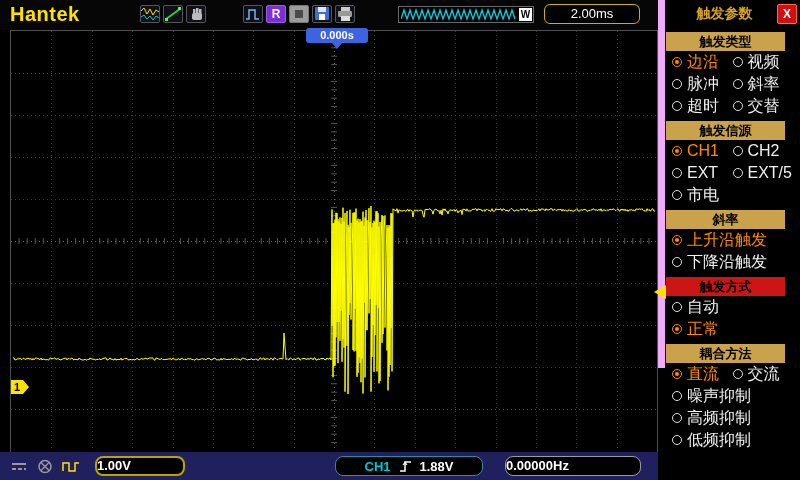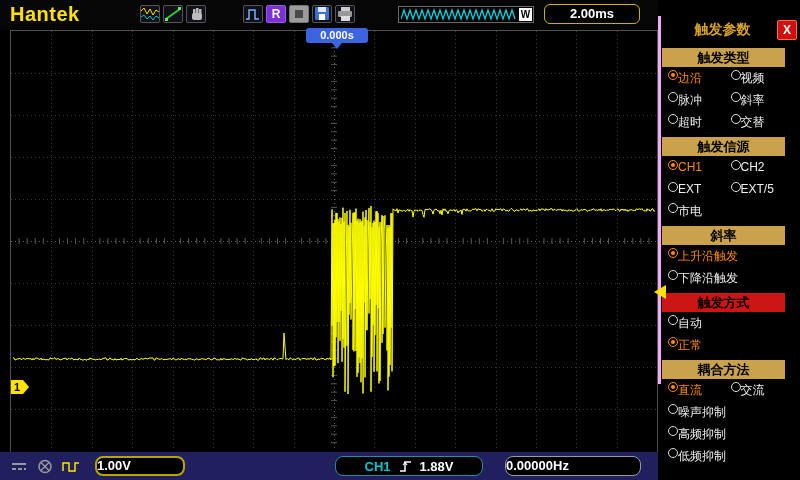--- a/index.html
+++ b/index.html
@@ -12,40 +12,40 @@
   .logo{position:absolute;left:10px;top:3px;font-size:20px;font-weight:bold;color:#ffe200;letter-spacing:.5px}
   .tb-group{position:absolute;top:5px;display:flex;gap:3px}
   .g1{left:140px}.g2{left:243px}
   .icon{width:20px;height:18px;background:#101018;border:1px solid #555;border-radius:2px;display:flex;align-items:center;justify-content:center;overflow:hidden;cursor:pointer}
   .icon.r-ic{background:#7b2fd6;border-color:#9a5ce8;color:#fff;font-size:12px;font-weight:bold}
   .icon.stop-ic{background:#9c9c9c;border-color:#777}
   .icon.stop-ic span{width:8px;height:8px;background:#4a4a4a;display:block}
   .posbar{position:absolute;left:398px;top:6px;width:136px;height:17px;background:#000;border:1px solid #6a6a6a;cursor:pointer}
   .posbar svg{position:absolute;left:2px;top:1px}
   .wbox{position:absolute;right:1px;top:1px;width:13px;height:13px;background:#fff;color:#000;font-size:10px;font-weight:bold;text-align:center;line-height:13px}
-  .tbox{position:absolute;left:544px;top:4px;width:96px;height:20px;background:#000;border:1px solid #c8b400;border-radius:6px;color:#fff;font-size:13px;font-weight:bold;text-align:center;line-height:18px}
+  .tbox{position:absolute;left:544px;top:4px;width:96px;height:20px;background:#000;border:1px solid #c8b400;border-radius:6px;color:#fff;font-size:13px;font-weight:normal;text-align:center;line-height:18px}
 
   
   .scope{position:absolute;left:10px;top:30px;width:648px;height:472px;background:#000;border:1px solid #4f4f4f;overflow:visible}
   .scope svg{position:absolute;left:0;top:0}
   .trigtab{position:absolute;left:295px;top:-3px;width:62px;height:15px;background:#3d64e0;border-radius:3px;color:#fff;font-size:11px;font-weight:bold;text-align:center;line-height:15px;z-index:6;cursor:grab}
   .trigtab i{position:absolute;left:26px;top:15px;width:0;height:0;border-left:5px solid transparent;border-right:5px solid transparent;border-top:6px solid #3d64e0}
   .chmark{position:absolute;left:0;top:349px;width:12px;height:14px;background:#ffe200;color:#000;font-size:11px;font-weight:bold;text-align:center;line-height:14px;z-index:5;cursor:grab}
   .chmark::after{content:"";position:absolute;left:12px;top:0;border-top:7px solid transparent;border-bottom:7px solid transparent;border-left:6px solid #ffe200}
   .tlevel{position:absolute;right:-9px;top:254px;width:0;height:0;border-top:7px solid transparent;border-bottom:7px solid transparent;border-right:12px solid #ffe200;z-index:5;cursor:grab}
 
   
-  .rightpanel{position:absolute;left:658px;top:16px;width:142px;height:368px;background:#000;border-left:3px solid #f0abfc}
+  .rightpanel{position:absolute;left:658px;top:0;width:142px;height:368px;background:#000;border-left:7px solid #f0abfc}
   .ptitle-row{height:28px;position:relative;display:flex;align-items:center;justify-content:center}
   .ptitle{color:#d8a127;font-size:14px;font-weight:bold;margin-right:16px}
   .closebtn{position:absolute;right:3px;top:4px;width:20px;height:20px;background:#d01010;border:1px solid #ff6a4a;color:#fff;font-size:12px;font-weight:bold;line-height:17px;text-align:center;border-radius:2px;cursor:pointer;padding:0}
   .sec-header{margin:4px 15px 0 1px;background:#c9a24b;color:#000;font-size:13px;font-weight:bold;text-align:center;height:19px;line-height:19px}
   .sec-header.red{background:#cc1616}
   .sec-row{display:flex;align-items:center;height:22px;padding:0 7px}
-  .opt{flex:1;display:flex;align-items:flex-start;color:#f0f0f0;font-size:12px;cursor:pointer;white-space:nowrap}
+  .opt{flex:1;display:flex;align-items:center;gap:5px;color:#f0f0f0;font-size:16px;cursor:pointer;white-space:nowrap}
   .opt .radio{width:10px;height:10px;border-radius:50%;border:1px solid #e0e0e0;position:relative;flex:0 0 auto}
   .opt.sel{color:#ff8c00}
   .opt.sel .radio{border-color:#ff8c00}
   .opt.sel .radio::after{content:"";position:absolute;left:2px;top:2px;width:4px;height:4px;border-radius:50%;background:#ff8c00}
 
   
   .bottombar{position:absolute;left:0;top:452px;width:658px;height:28px;background:#20205e}
   .bicons{position:absolute;left:8px;top:6px;display:flex;gap:5px}
   .bicon{width:21px;height:16px;display:flex;align-items:center;justify-content:center;cursor:pointer}
   .bbox{position:absolute;top:4px;height:20px;background:#000;border-radius:8px;color:#fff;font-size:13px;font-weight:bold;text-align:left}

